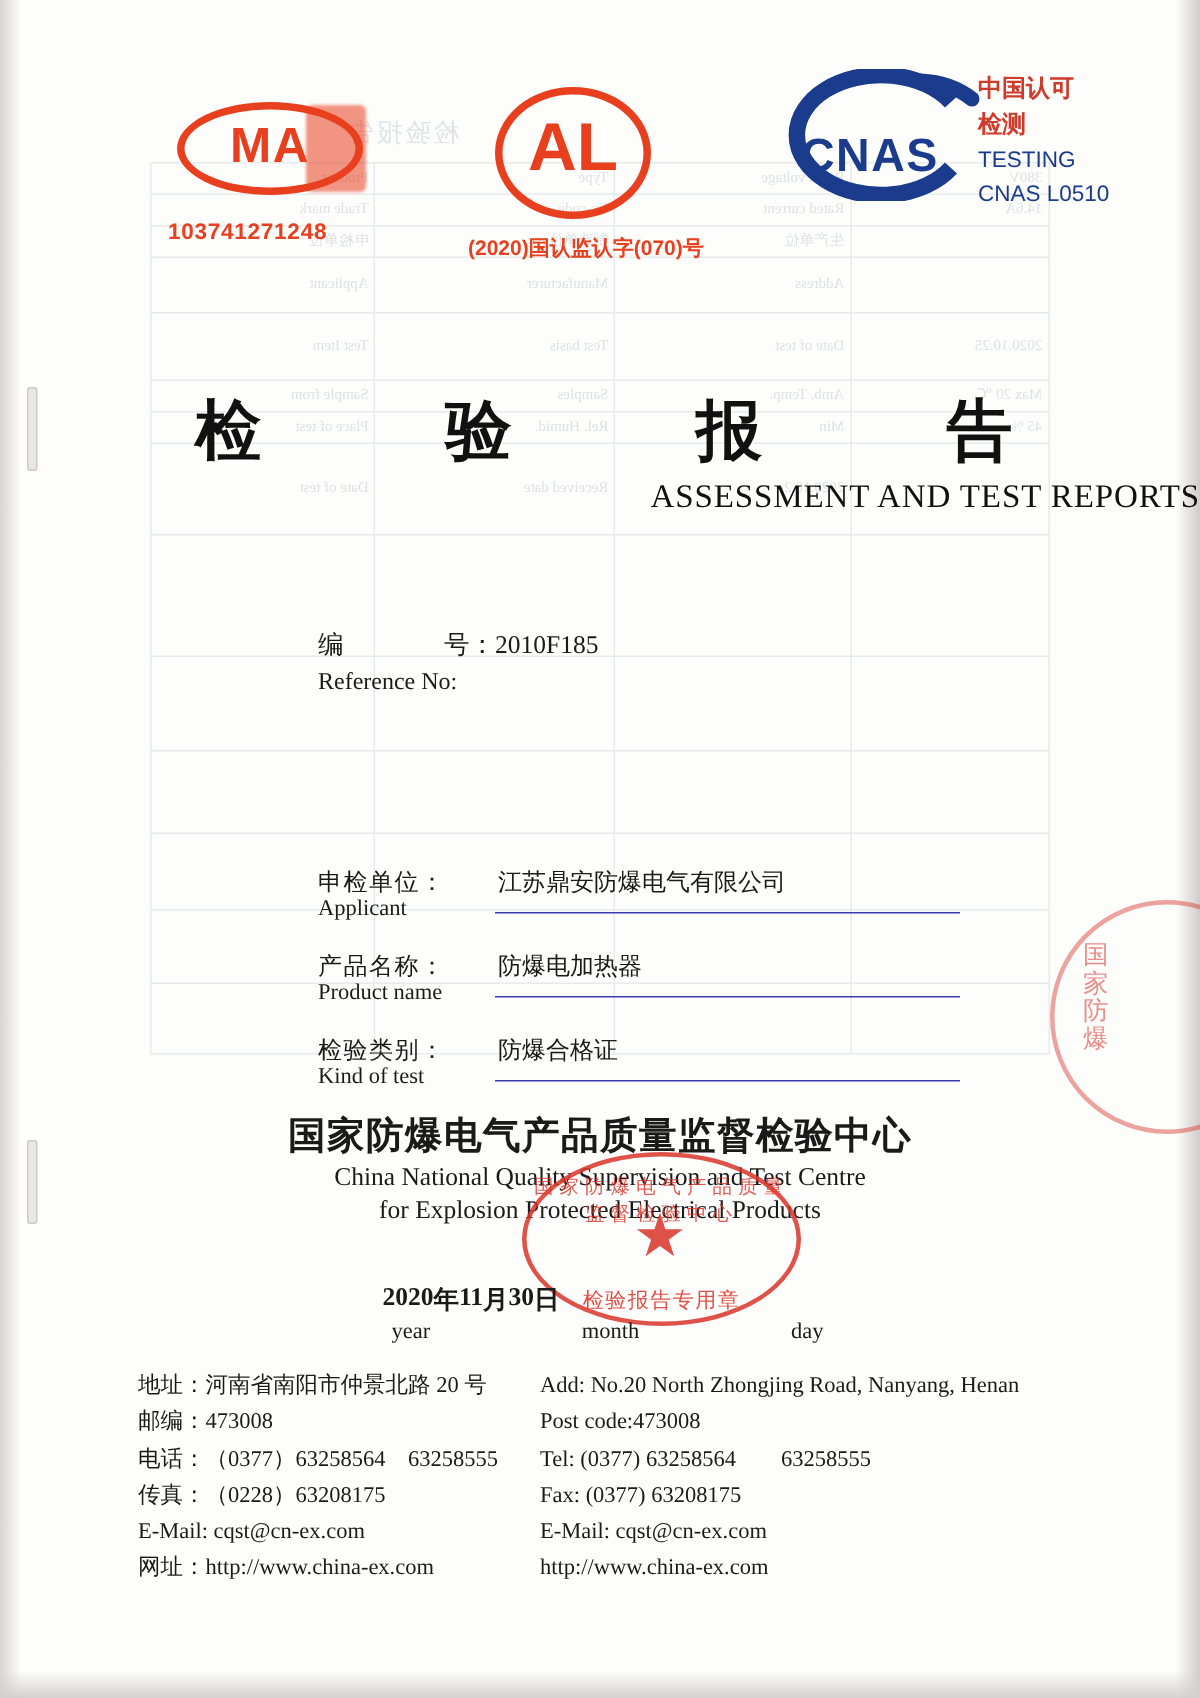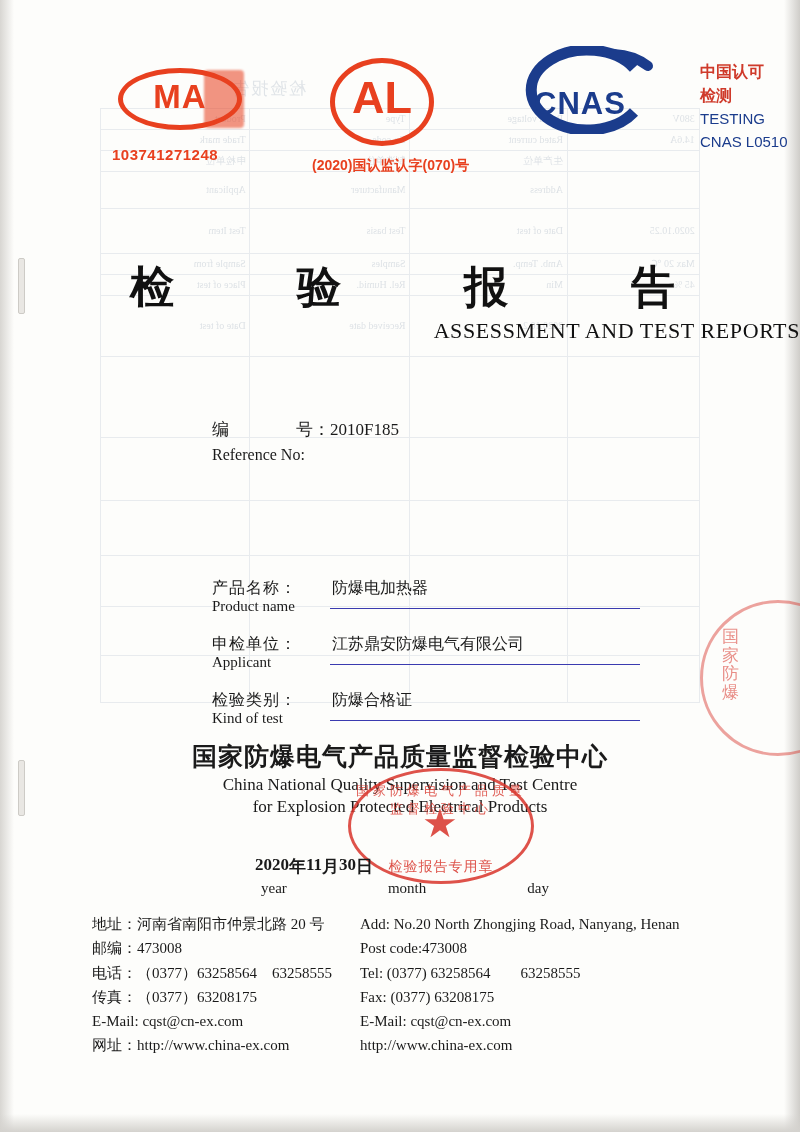--- a/index.html
+++ b/index.html
@@ -187,26 +187,25 @@
     left: 16px; top: 40px;
     font-family: "Liberation Sans", sans-serif;
     font-weight: bold;
     font-size: 31px;
     color: #1b3c8c;
     letter-spacing: 1px;
   }
   .cnas-side {
     position: absolute;
     left: 652px;
-    top: 60px;
+    top: 48px;
     font-size: 15px;
     line-height: 1.5;
     color: #1b3c8c;
     font-family: "Liberation Sans", sans-serif;
-    margin-left: 48px;
   }
   .cnas-side .cn {
     color: #cf3a2a;
     font-weight: bold;
     font-family: "Liberation Serif", serif;
     font-size: 16px;
   }
 
   
   .title-cn {
@@ -574,30 +573,30 @@
         <span>号：</span>
       </span>
       <span class="ref-value">2010F185</span>
     </div>
     <div class="ref-label-en">Reference No:</div>
   </div>
 
   <div class="fields">
 
     <div class="field-row" style="height:46px">
+      <span class="field-label-cn">申检单位：</span>
+      <span class="field-value">江苏鼎安防爆电气有限公司</span>
+      <span class="field-label-en">Applicant</span>
+      <span class="field-line" style="top:30px"></span>
+    </div>
+
+    <div class="field-row" style="height:46px">
       <span class="field-label-cn">产品名称：</span>
       <span class="field-value">防爆电加热器</span>
       <span class="field-label-en">Product name</span>
-      <span class="field-line" style="top:30px"></span>
-    </div>
-
-    <div class="field-row" style="height:46px">
-      <span class="field-label-cn">申检单位：</span>
-      <span class="field-value">江苏鼎安防爆电气有限公司</span>
-      <span class="field-label-en">Applicant</span>
       <span class="field-line" style="top:30px"></span>
     </div>
 
     <div class="field-row" style="height:46px">
       <span class="field-label-cn">检验类别：</span>
       <span class="field-value">防爆合格证</span>
       <span class="field-label-en">Kind of test</span>
       <span class="field-line" style="top:30px"></span>
     </div>
 
@@ -640,21 +639,21 @@
     </div>
     <div class="footer-row">
       <span class="footer-cn">邮编：473008</span>
       <span class="footer-en">Post code:473008</span>
     </div>
     <div class="footer-row">
       <span class="footer-cn">电话：（0377）63258564　63258555</span>
       <span class="footer-en">Tel: (0377) 63258564　　63258555</span>
     </div>
     <div class="footer-row">
-      <span class="footer-cn">传真：（0377）63208175</span>
+      <span class="footer-cn">传真：（0228）63208175</span>
       <span class="footer-en">Fax: (0377) 63208175</span>
     </div>
     <div class="footer-row">
       <span class="footer-cn">E-Mail: cqst@cn-ex.com</span>
       <span class="footer-en">E-Mail: cqst@cn-ex.com</span>
     </div>
     <div class="footer-row">
       <span class="footer-cn">网址：http://www.china-ex.com</span>
       <span class="footer-en">http://www.china-ex.com</span>
     </div>

